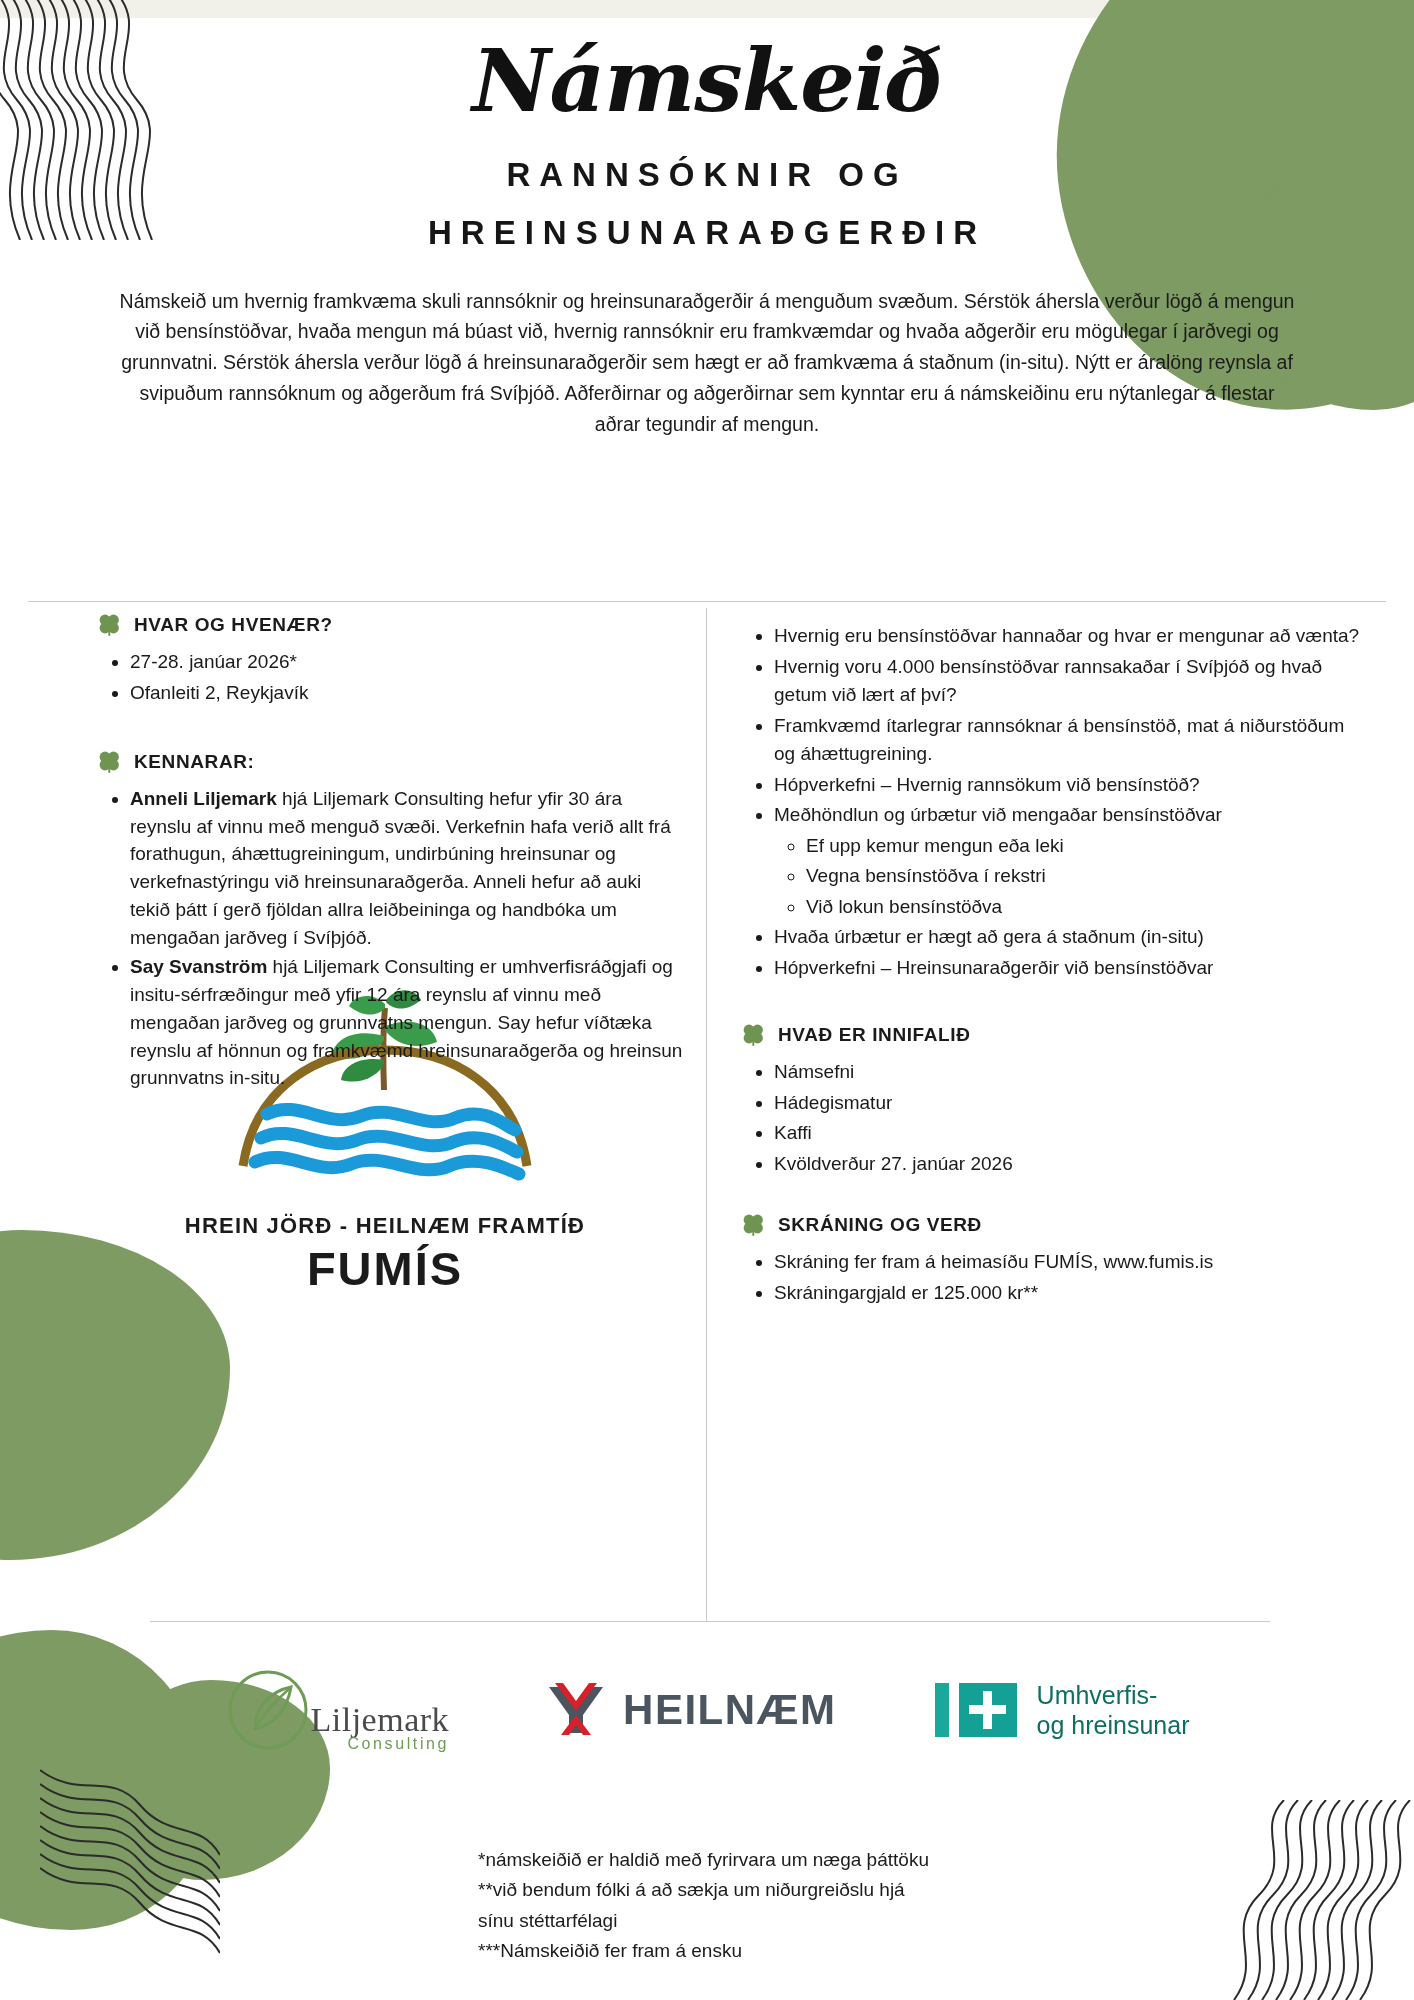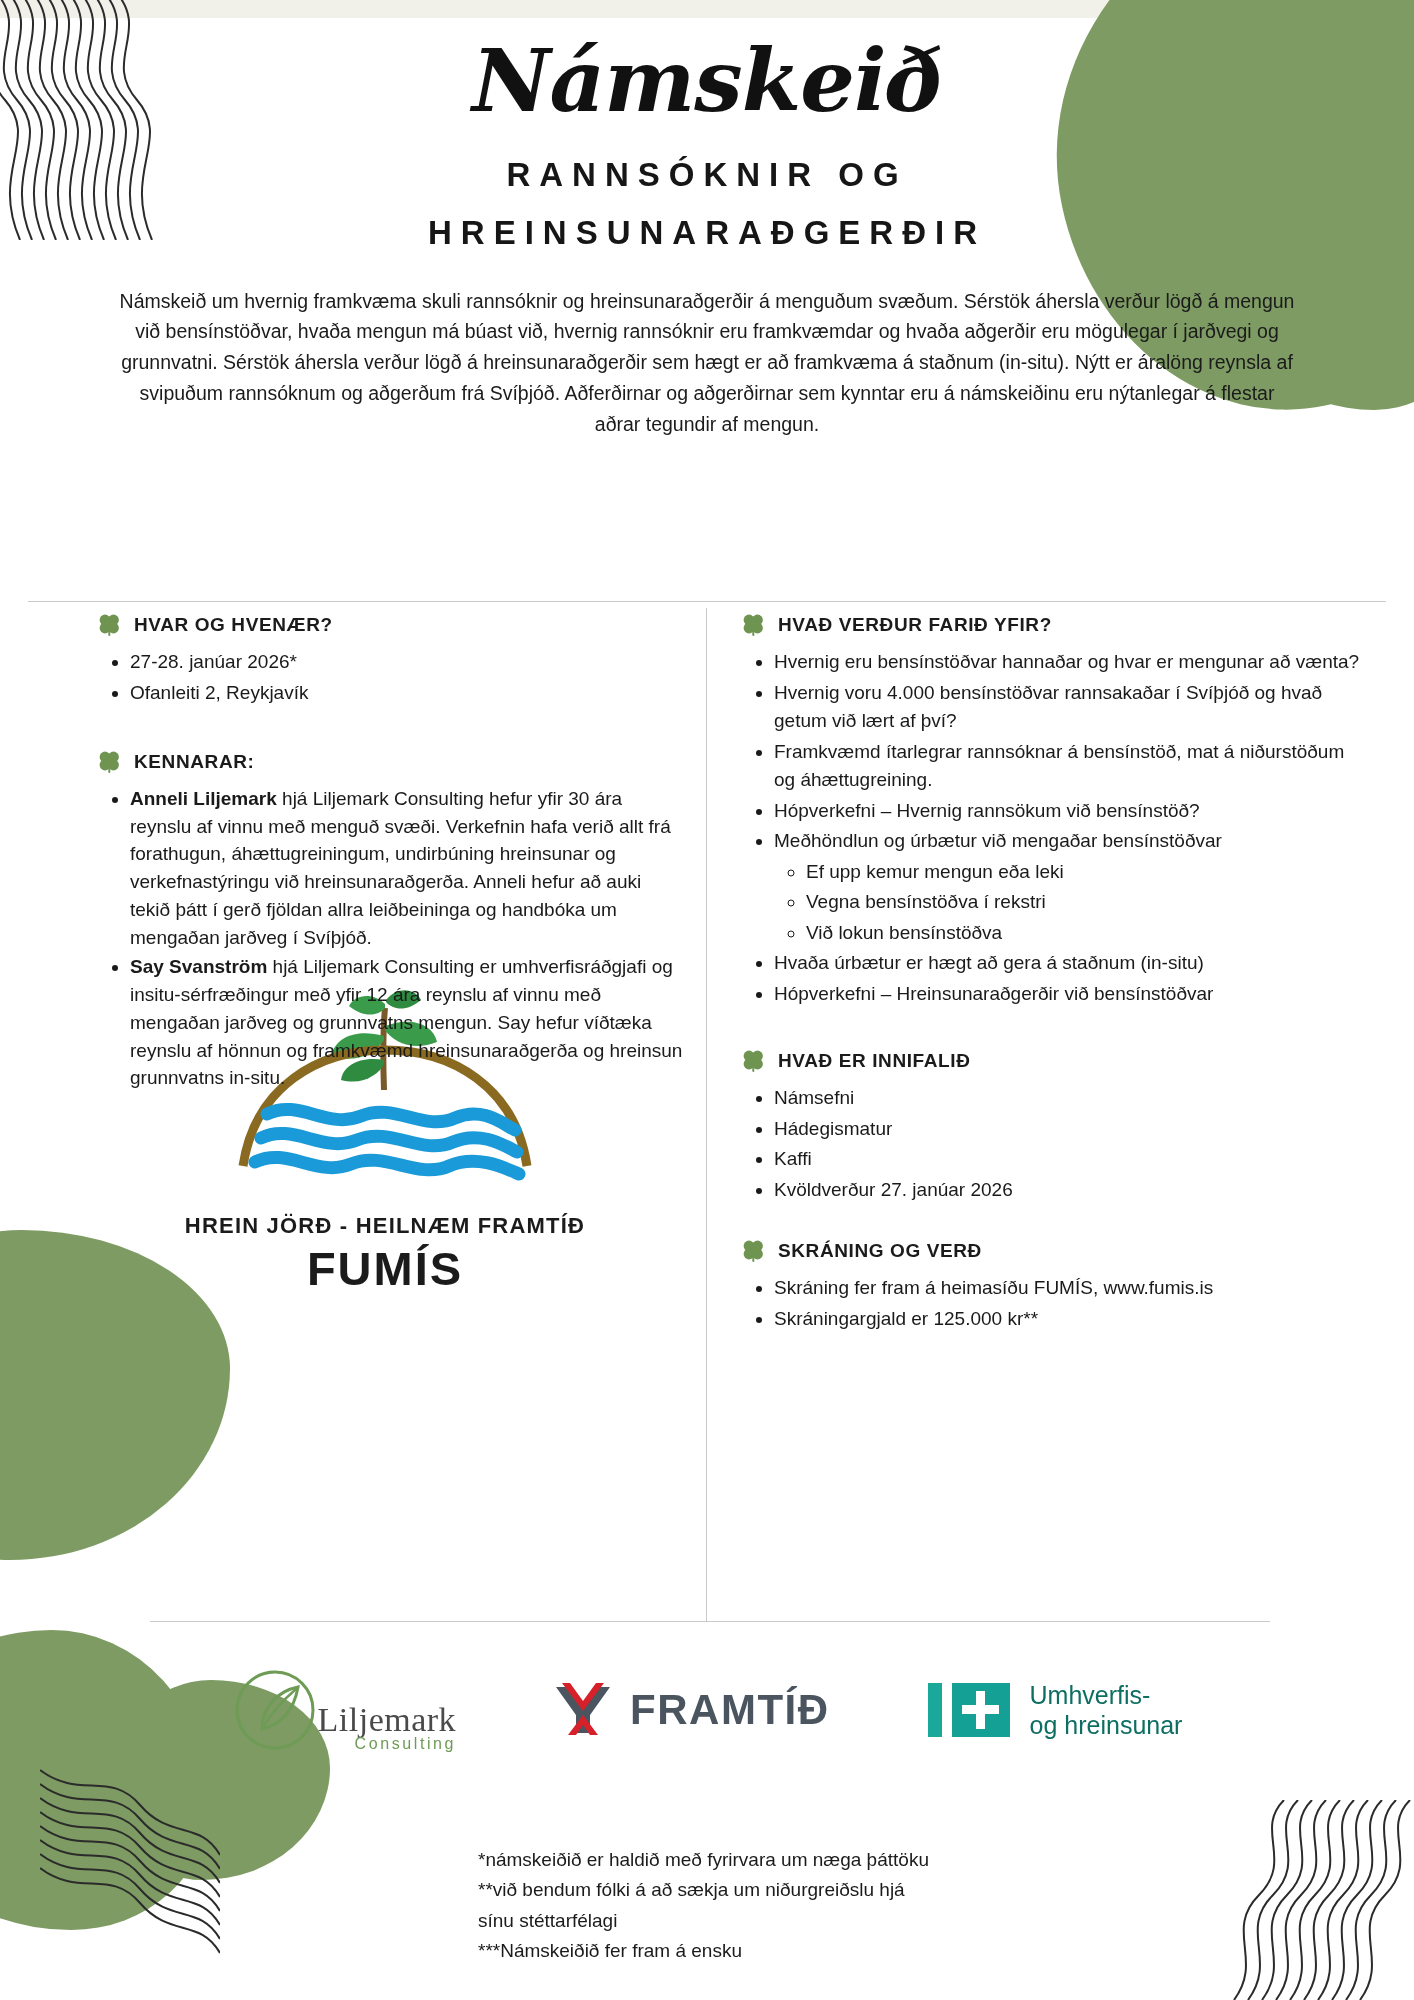--- a/index.html
+++ b/index.html
@@ -378,34 +378,20 @@
           <b>Anneli Liljemark</b><span> hjá Liljemark Consulting hefur yfir 30 ára reynslu af vinnu með menguð svæði. Verkefnin hafa verið allt frá forathugun, áhættugreiningum, undirbúning hreinsunar og verkefnastýringu við hreinsunaraðgerða. Anneli hefur að auki tekið þátt í gerð fjöldan allra leiðbeininga og handbóka um mengaðan jarðveg í Svíþjóð.</span>
         </li>
         <li>
           <b>Say Svanström</b><span> hjá Liljemark Consulting er umhverfisráðgjafi og insitu-sérfræðingur með yfir 12 ára reynslu af vinnu með mengaðan jarðveg og grunnvatns mengun. Say hefur víðtæka reynslu af hönnun og framkvæmd hreinsunaraðgerða og hreinsun grunnvatns in-situ.</span>
         </li>
       </ul>
     </div>
 
     <div class="col-right">
 
-      <div class="sec-head">
-        <span class="clover">
-          <svg width="26" height="26" viewBox="0 0 26 26">
-            <g fill="#6f9451">
-              <circle cx="9" cy="8" r="5.4"></circle>
-              <circle cx="17.5" cy="8" r="5.4"></circle>
-              <circle cx="9" cy="16" r="5.4"></circle>
-              <circle cx="17.5" cy="16" r="5.4"></circle>
-              <rect x="12.3" y="10" width="2" height="14" rx="1"></rect>
-            </g>
-          </svg>
-        </span>
-        <h2>HVAÐ VERÐUR FARIÐ YFIR?</h2>
-      </div>
       <ul class="bullets right-list">
         <li>Hvernig eru bensínstöðvar hannaðar og hvar er mengunar að vænta?</li>
         <li>Hvernig voru 4.000 bensínstöðvar rannsakaðar í Svíþjóð og hvað getum við lært af því?</li>
         <li>Framkvæmd ítarlegrar rannsóknar á bensínstöð, mat á niðurstöðum og áhættugreining.</li>
         <li>Hópverkefni – Hvernig rannsökum við bensínstöð?</li>
         <li>Meðhöndlun og úrbætur við mengaðar bensínstöðvar</li>
         <ul class="sub">
           <li>Ef upp kemur mengun eða leki</li>
           <li>Vegna bensínstöðva í rekstri</li>
           <li>Við lokun bensínstöðva</li>
@@ -488,21 +474,21 @@
         <div class="lilje-sub">Consulting</div>
       </div>
     </div>
 
     <div class="verkis">
       <svg width="62" height="58" viewBox="0 0 62 58">
         <path d="M4,6 L20,6 L31,24 L42,6 L58,6 L38,34 L38,52 L24,52 L24,34 Z" fill="#4a5560"></path>
         <path d="M10,2 L31,30 L52,2 L44,2 L31,20 L18,2 Z" fill="#d6202a"></path>
         <path d="M16,54 L31,34 L46,54 L38,54 L31,44 L24,54 Z" fill="#d6202a"></path>
       </svg>
-      <div class="verkis-name">FRAMTÍÐ</div>
+      <div class="verkis-name">HEILNÆM</div>
     </div>
 
     <div class="umh">
       <svg width="86" height="62" viewBox="0 0 86 62">
         <rect x="2" y="4" width="14" height="54" fill="#1aa89a"></rect>
         <rect x="26" y="4" width="58" height="54" fill="#14a094"></rect>
         <rect x="50" y="12" width="9" height="38" fill="#ffffff"></rect>
         <rect x="36" y="26" width="37" height="9" fill="#ffffff"></rect>
       </svg>
       <div class="umh-text">

